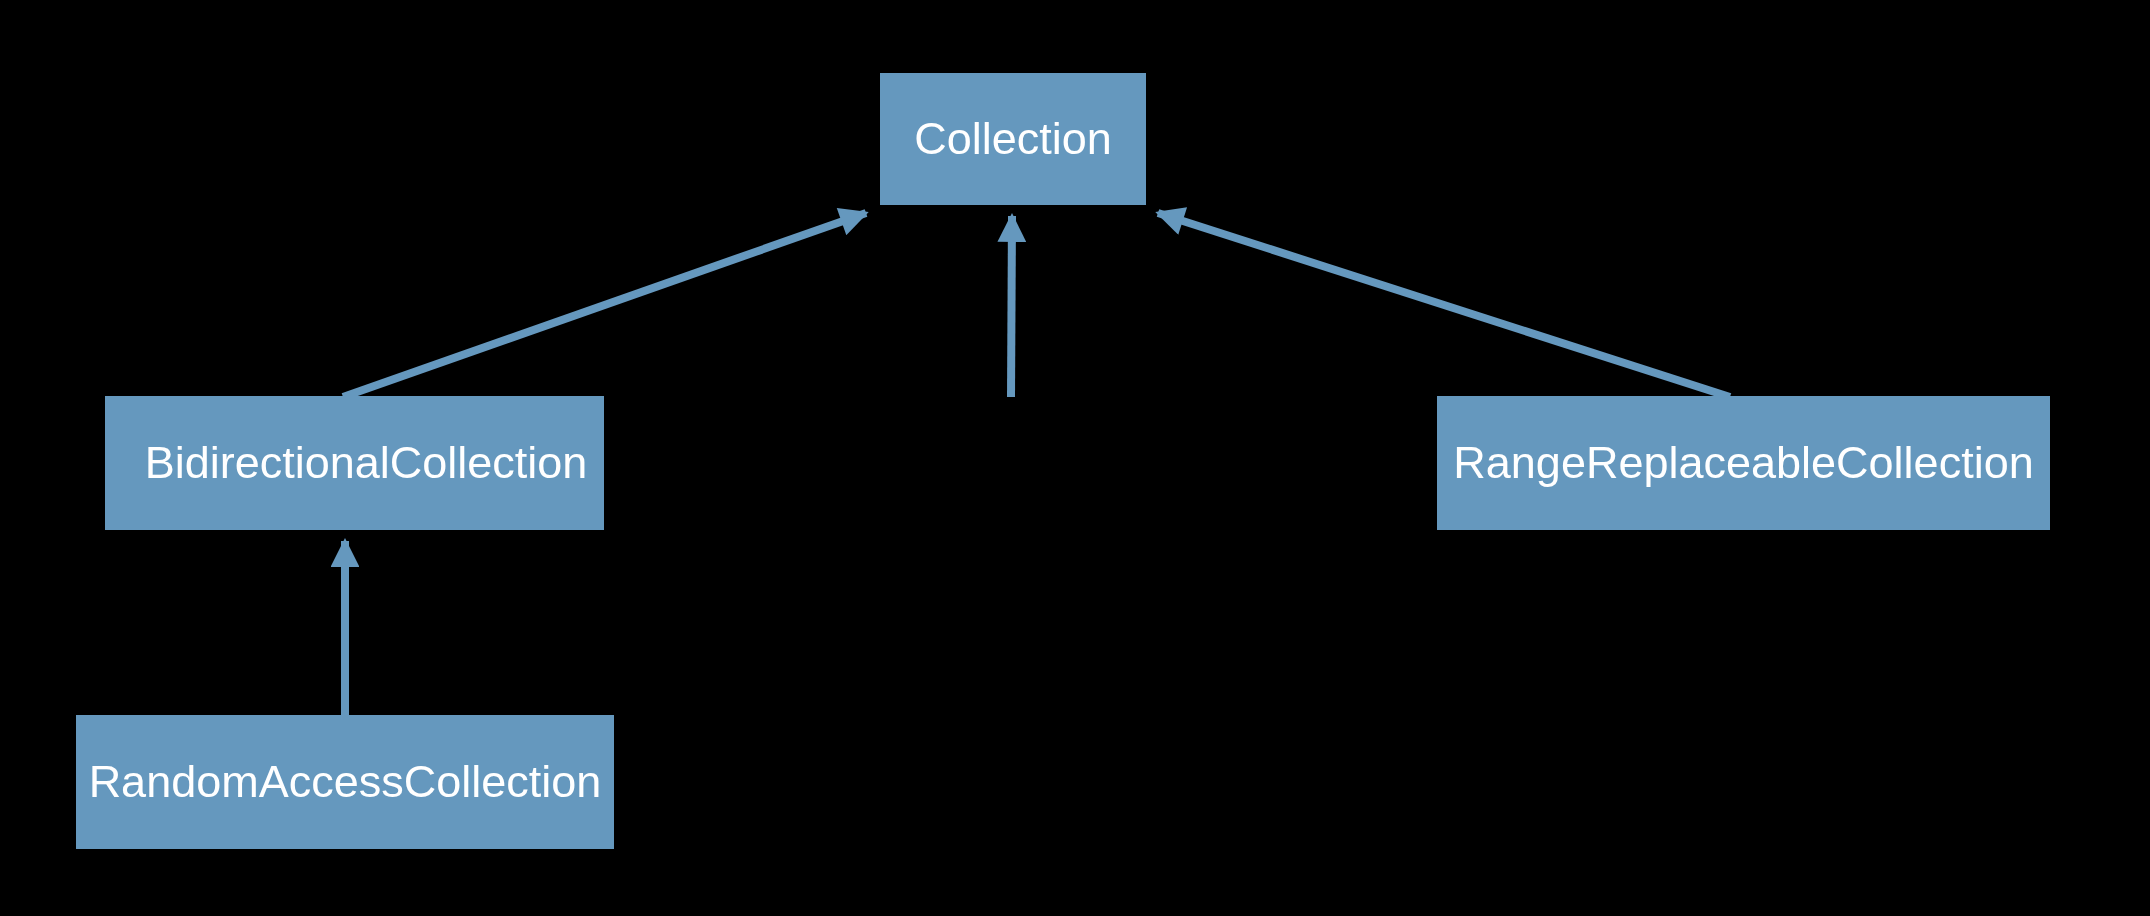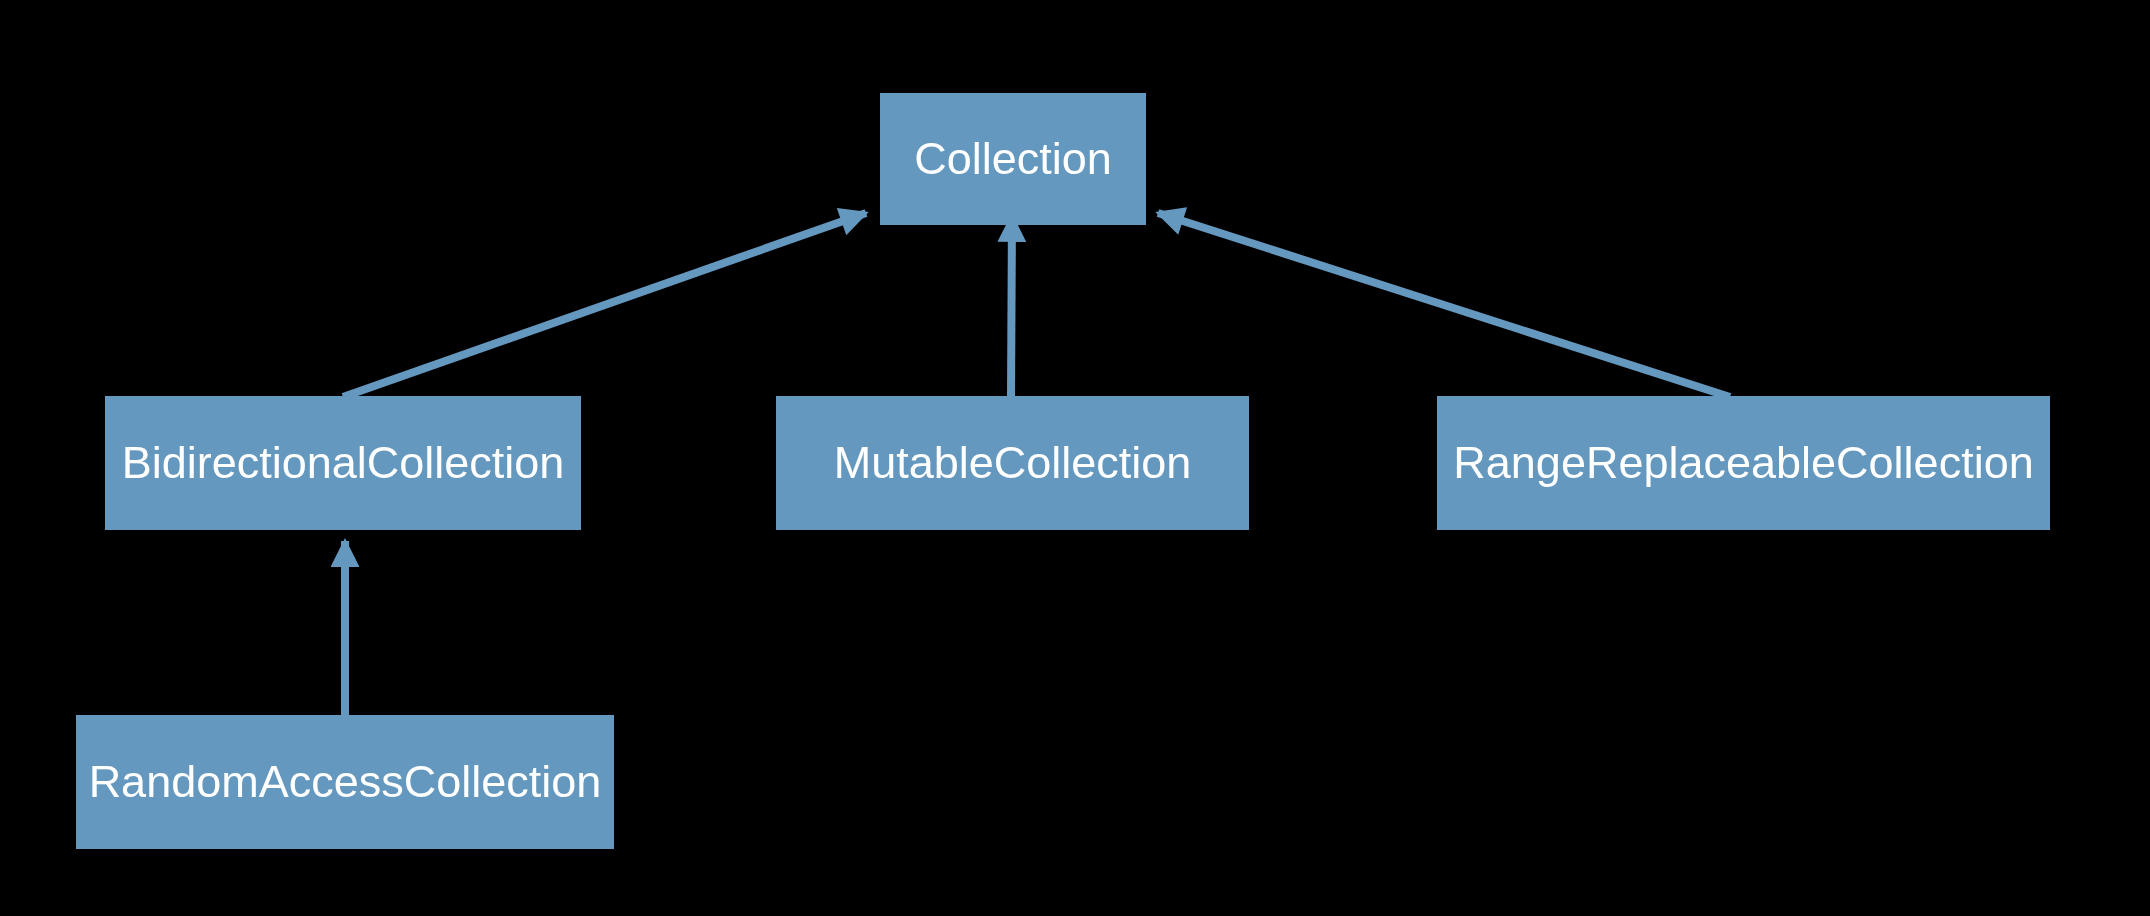--- a/index.html
+++ b/index.html
@@ -21,22 +21,22 @@
     color: #FFFFFF;
     display: flex;
     align-items: center;
     justify-content: center;
     font-size: 45px;
     font-weight: 400;
     letter-spacing: 0px;
     white-space: nowrap;
     z-index: 2;
   }
-  .node-collection            { left: 880px;  top: 73px;  width: 266px; height: 132px; margin-top: 20px; }
-  .node-bidirectional         { left: 105px;  top: 396px; width: 476px; height: 134px; }
+  .node-collection            { left: 880px;  top: 73px;  width: 266px; height: 132px; }
+  .node-bidirectional         { left: 105px;  top: 396px; width: 476px; height: 134px; padding-left: 23px; }
   .node-mutable               { left: 776px;  top: 396px; width: 473px; height: 134px; }
   .node-range-replaceable     { left: 1437px; top: 396px; width: 613px; height: 134px; }
   .node-random-access         { left: 76px;   top: 715px; width: 538px; height: 134px; }
   .edges-layer {
     position: absolute;
     left: 0;
     top: 0;
     width: 2150px;
     height: 916px;
     z-index: 1;
@@ -72,23 +72,20 @@
   </svg>
 
   <div class="node node-collection">
     <span>Collection</span>
   </div>
 
   <div class="node node-bidirectional">
     <span>BidirectionalCollection</span>
   </div>
 
-  <div class="node node-mutable">
-    <span>MutableCollection</span>
-  </div>
 
   <div class="node node-random-access">
     <span>RandomAccessCollection</span>
   </div>
 
   <div class="node node-range-replaceable">
     <span>RangeReplaceableCollection</span>
   </div>
 
 </div>

